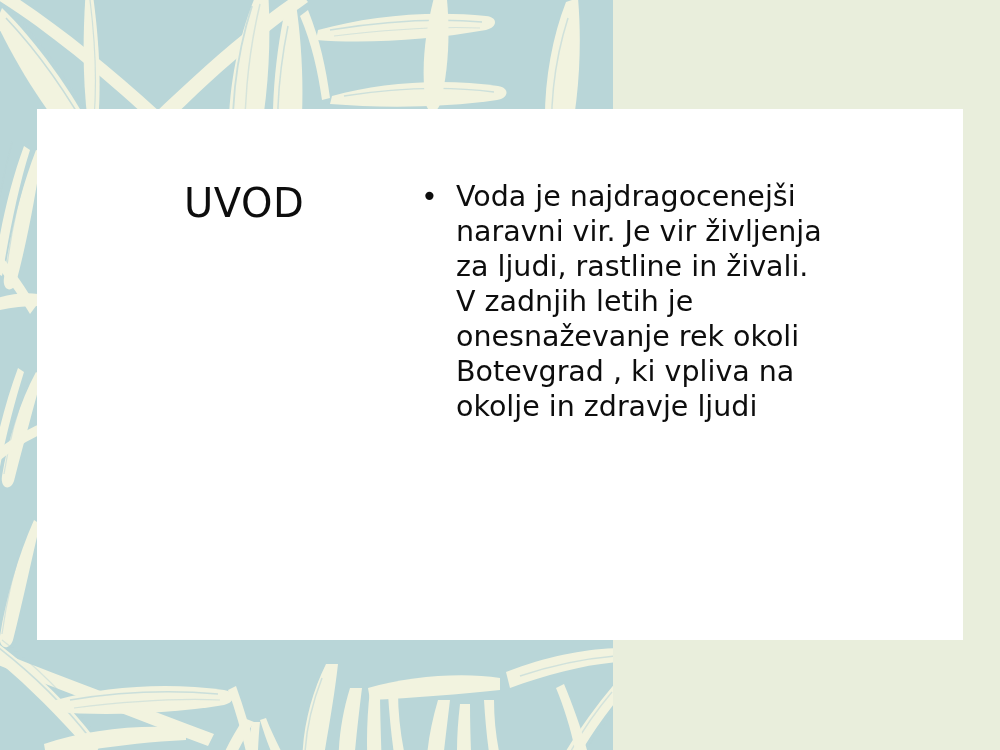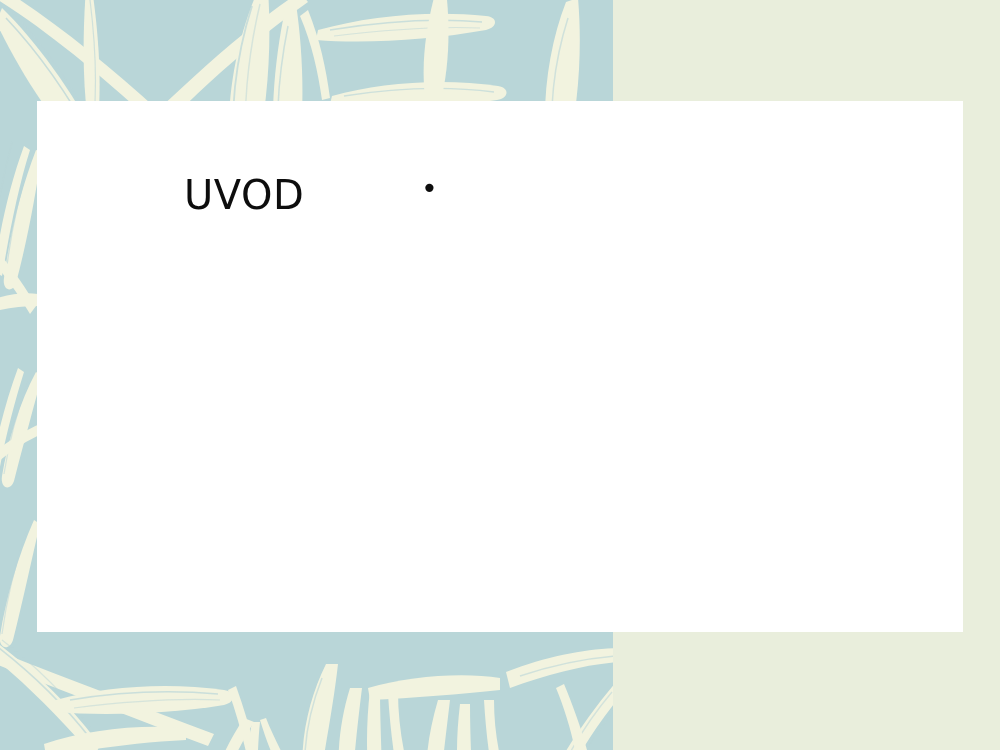--- a/index.html
+++ b/index.html
@@ -41,21 +41,21 @@
     top: 0;
     width: 613px;
     height: 750px;
     pointer-events: none;
   }
 
   
   .card {
     position: absolute;
     left: 37px;
-    top: 101px;
+    top: 109px;
     width: 926px;
     height: 531px;
     background: #ffffff;
   }
 
   .card-inner {
     position: absolute;
     left: 0;
     top: 0;
     right: 0;
@@ -223,20 +223,21 @@
     <div class="card-inner">
 
       <div class="title-col">
         <h1 class="slide-title">UVOD</h1>
       </div>
 
       <div class="body-col">
         <ul class="bullet-list">
           <li class="bullet-item">
             <span class="bullet-marker">•</span>
+            <span class="bullet-text">Voda je najdragocenejši naravni vir. Je vir življenja za ljudi, rastline in živali. V zadnjih letih je onesnaževanje rek okoli Botevgrad , ki vpliva na okolje in zdravje ljudi</span>
           </li>
         </ul>
       </div>
 
     </div>
   </div>
 
 </div>
 
 </body></html>

